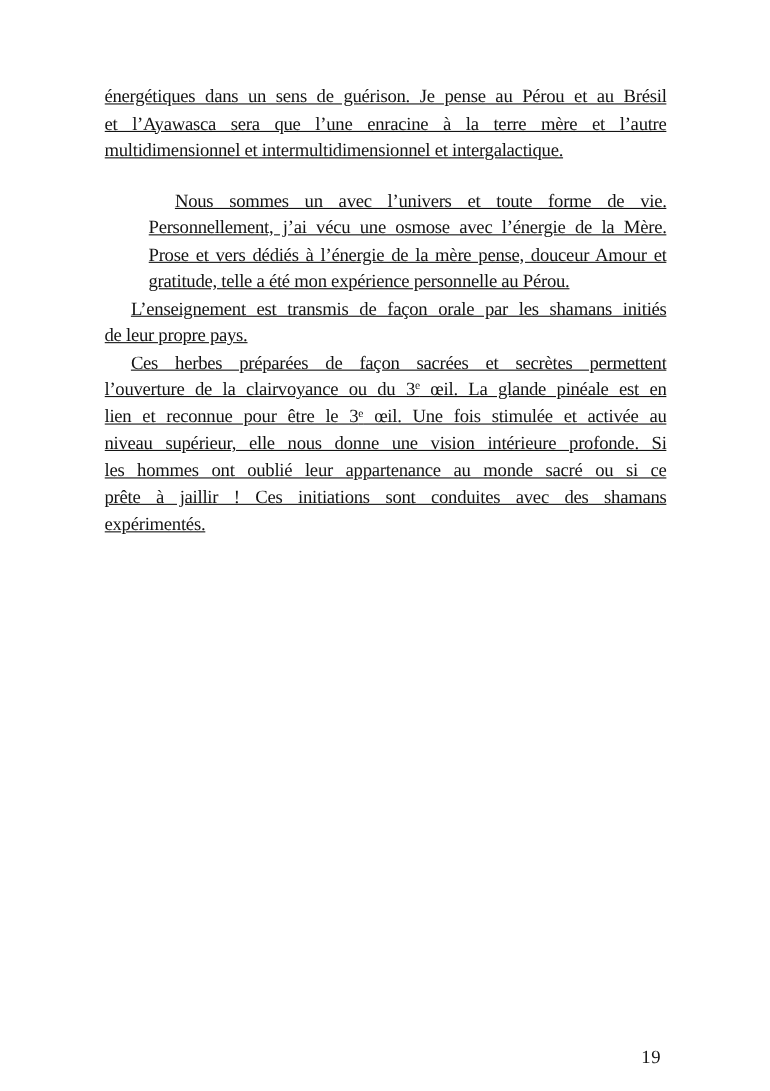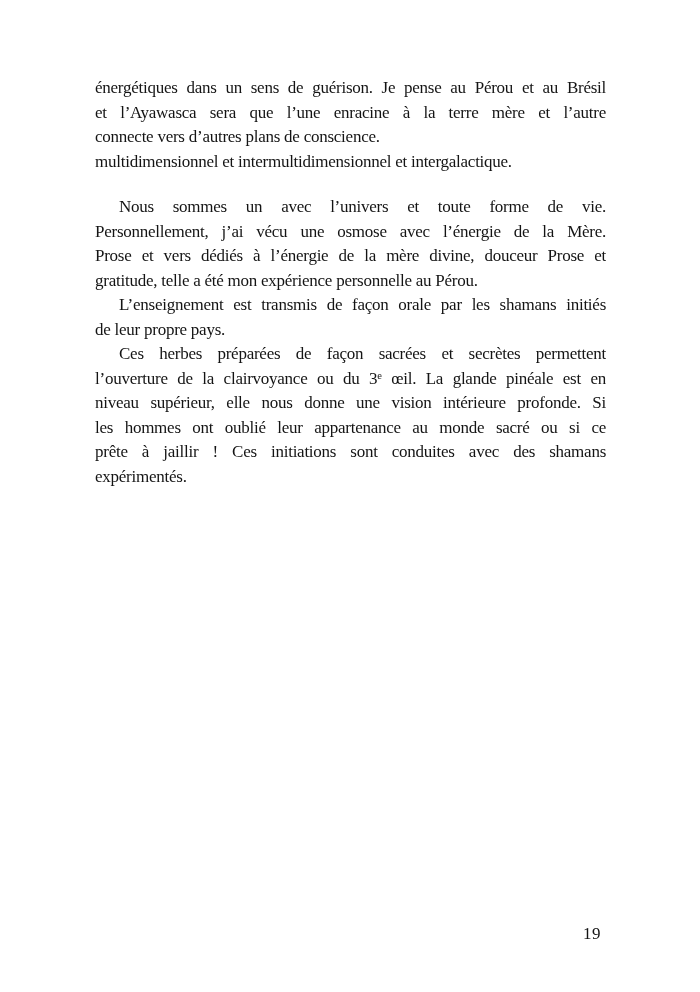--- a/index.html
+++ b/index.html
@@ -15,72 +15,73 @@
   }
   .text-block {
     position: absolute;
     left: 95px;
     top: 76px;
     width: 511px;
     font-size: 17px;
     letter-spacing: -0.25px;
   }
   .paragraph { margin: 0; }
-  .paragraph.gap { margin-top: 21px; }
+  .paragraph.gap { margin-top: 21px; margin-left: 40px; }
   .line {
     line-height: 24.5px;
     height: 24.5px;
     overflow: hidden;
     text-align: justify;
     text-align-last: justify;
     white-space: normal;
+    text-decoration: underline;
   }
   .line.last { text-align-last: left; }
   .line.indent { text-indent: 24px; }
   sup {
     font-size: 0.62em;
     line-height: 0;
     vertical-align: baseline;
     position: relative;
     top: -0.45em;
   }
   .page-number {
     position: absolute;
-    top: 924px;
+    top: 951px;
     right: 99px;
     font-size: 17px;
     letter-spacing: 0.5px;
   }
 </style>
 </head>
 <body>
 
 <div class="page">
   <div class="text-block">
       <div class="paragraph">
         <div class="line">énergétiques dans un sens de guérison. Je pense au Pérou et au Brésil</div>
         <div class="line">et l’Ayawasca sera que l’une enracine à la terre mère et l’autre</div>
-        <div class="line last">connecte vers d’autres plans de conscience.</div>
       </div>
       <div class="paragraph">
         <div class="line last">multidimensionnel et intermultidimensionnel et intergalactique.</div>
       </div>
       <div class="paragraph gap">
         <div class="line indent">Nous sommes un avec l’univers et toute forme de vie.</div>
         <div class="line">Personnellement, j’ai vécu une osmose avec l’énergie de la Mère.</div>
-        <div class="line">Prose et vers dédiés à l’énergie de la mère divine, douceur Prose et</div>
+        <div class="line">Prose et vers dédiés à l’énergie de la mère pense, douceur Amour et</div>
         <div class="line last">gratitude, telle a été mon expérience personnelle au Pérou.</div>
       </div>
       <div class="paragraph">
         <div class="line indent">L’enseignement est transmis de façon orale par les shamans initiés</div>
         <div class="line last">de leur propre pays.</div>
       </div>
       <div class="paragraph">
         <div class="line indent">Ces herbes préparées de façon sacrées et secrètes permettent</div>
         <div class="line">l’ouverture de la clairvoyance ou du 3<sup>e</sup> œil. La glande pinéale est en</div>
+        <div class="line">lien et reconnue pour être le 3<sup>e</sup> œil. Une fois stimulée et activée au</div>
         <div class="line">niveau supérieur, elle nous donne une vision intérieure profonde. Si</div>
         <div class="line">les hommes ont oublié leur appartenance au monde sacré ou si ce</div>
         <div class="line">prête à jaillir ! Ces initiations sont conduites avec des shamans</div>
         <div class="line last">expérimentés.</div>
       </div>
     </div>
   <div class="page-number">19</div>
 </div>
 
 </body></html>

